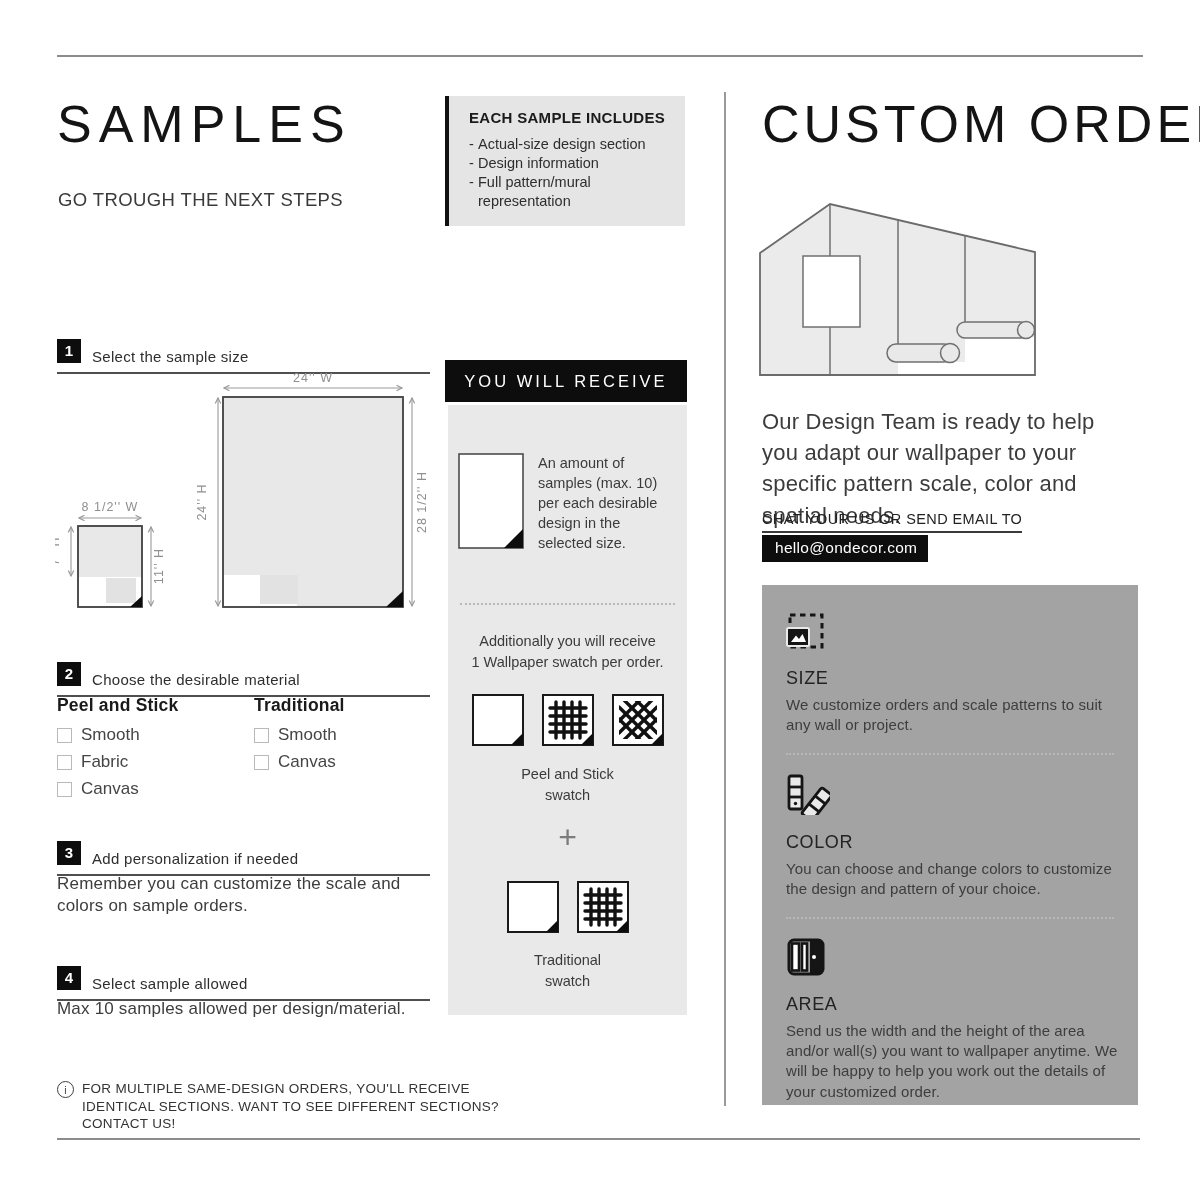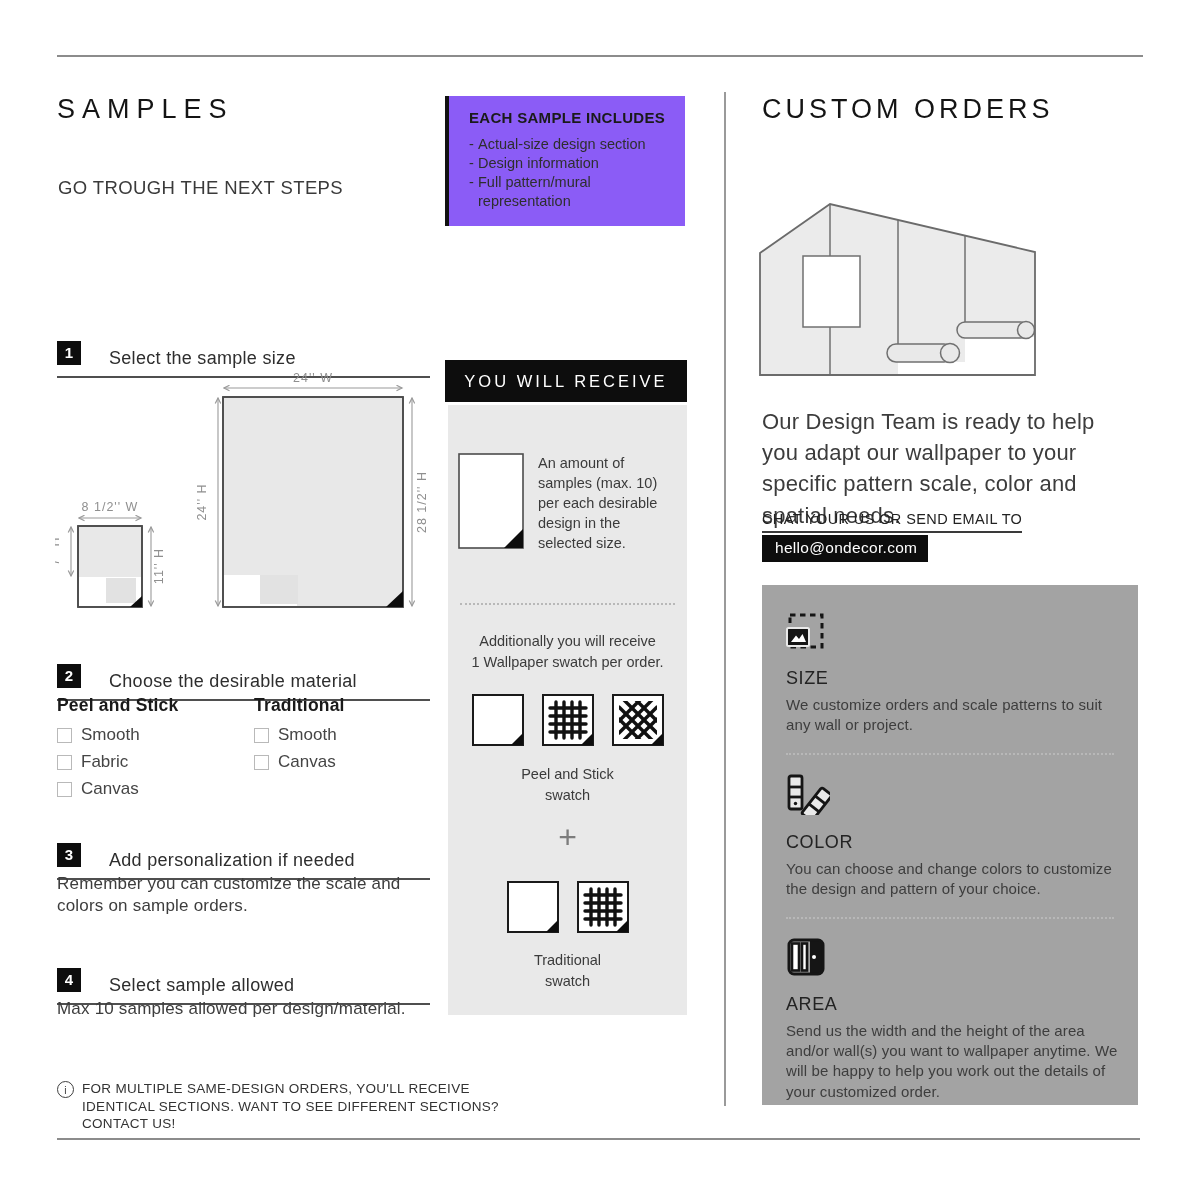--- a/index.html
+++ b/index.html
@@ -1,32 +1,32 @@
 <!DOCTYPE html>
 <html><head>
 <meta charset="utf-8">
 <style>
   html,body{margin:0;padding:0;}
   body{width:1200px;height:1200px;background:#ffffff;position:relative;overflow:hidden;
        font-family:"Liberation Sans",sans-serif;color:#1c1c1c;-webkit-font-smoothing:antialiased;}
   .abs{position:absolute;}
   .rule{background:#8c8c8c;height:2px;}
   .vdivider{width:2px;background:#9a9a9a;}
-  .h1{font-size:27px;letter-spacing:6px;color:#141414;font-weight:400;white-space:nowrap;}
+  .h1{font-size:52px;letter-spacing:6px;color:#141414;font-weight:400;white-space:nowrap;}
   .intro{font-size:18.5px;line-height:1.28;letter-spacing:0.4px;color:#3a3a3a;}
   .step-row{display:flex;align-items:center;border-bottom:2px solid #4f4f4f;padding-bottom:7px;width:373px;}
   .step-num{width:24px;height:24px;background:#0d0d0d;color:#fff;font-size:15px;font-weight:700;
             display:flex;align-items:center;justify-content:center;flex:0 0 24px;}
-  .step-title{font-size:18px;color:#2e2e2e;letter-spacing:0.3px;padding-left:28px;white-space:nowrap;margin-top:12px;}
+  .step-title{font-size:15px;color:#2e2e2e;letter-spacing:0.3px;padding-left:11px;white-space:nowrap;margin-top:12px;}
   .body-text{font-size:17px;line-height:1.28;color:#3d3d3d;letter-spacing:0.2px;}
   .mat-col-title{font-size:17.5px;font-weight:700;color:#1a1a1a;margin-bottom:9px;letter-spacing:0.2px;}
   .opt-row{display:flex;align-items:center;margin-bottom:7px;}
   .checkbox{width:13px;height:13px;border:1.5px solid #b9b9b9;background:#fff;margin-right:9px;flex:0 0 13px;}
   .opt-label{font-size:17px;color:#454545;}
-  .includes-box{width:240px;background:#8b5cf6;border-left:4px solid #111;padding:13px 10px 14px 20px;box-sizing:border-box;}
+  .includes-box{width:240px;background:#e5e5e5;border-left:4px solid #111;padding:13px 10px 14px 20px;box-sizing:border-box;}
   .includes-title{font-size:15px;font-weight:700;letter-spacing:0.3px;color:#1a1a1a;margin-bottom:9px;}
   .includes-item{display:flex;font-size:14.5px;line-height:1.32;color:#2e2e2e;width:192px;}
   .includes-item .dash{flex:0 0 9px;}
   .receive-bar{width:242px;height:42px;background:#0d0d0d;color:#ffffff;display:flex;align-items:center;
                justify-content:center;font-size:16.5px;letter-spacing:3px;white-space:nowrap;}
   .receive-panel{width:239px;height:610px;background:#e9e9e9;box-sizing:border-box;}
   .paper-row{display:flex;padding:48px 20px 0 10px;}
   .paper-text{font-size:14.5px;line-height:1.38;color:#3b3b3b;margin-left:14px;width:128px;}
   .dotted-sep{border-top:2px dotted #b8b8b8;}
   .center-text{font-size:14.5px;line-height:1.42;color:#3b3b3b;text-align:center;}
@@ -50,21 +50,21 @@
 </head>
 <body>
 
 <div class="abs rule" style="left:57px;top:55px;width:1086px;"></div>
 <div class="abs rule" style="left:57px;top:1138px;width:1083px;"></div>
 
 <div class="abs vdivider" style="left:724px;top:92px;height:1014px;"></div>
 
 <div class="abs h1" style="left:57px;top:94px;letter-spacing:7px;">SAMPLES</div>
 
-<div class="abs intro" style="left:58px;top:176px;">
+<div class="abs intro" style="left:58px;top:188px;">
   <div>GO TROUGH THE NEXT STEPS</div>
 </div>
 
 <div class="abs step-row" style="left:57px;top:336px;">
   <div class="step-num">1</div>
   <div class="step-title">Select the sample size</div>
 </div>
 
 <svg class="abs" style="left:55px;top:370px;" width="378" height="248" viewBox="0 0 378 248">
   <defs>

